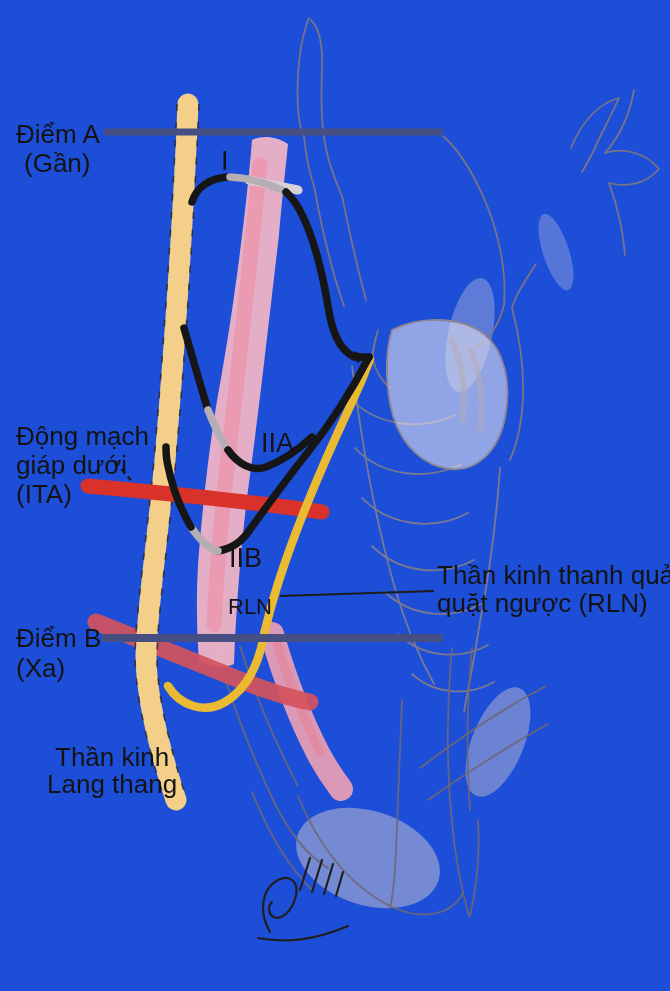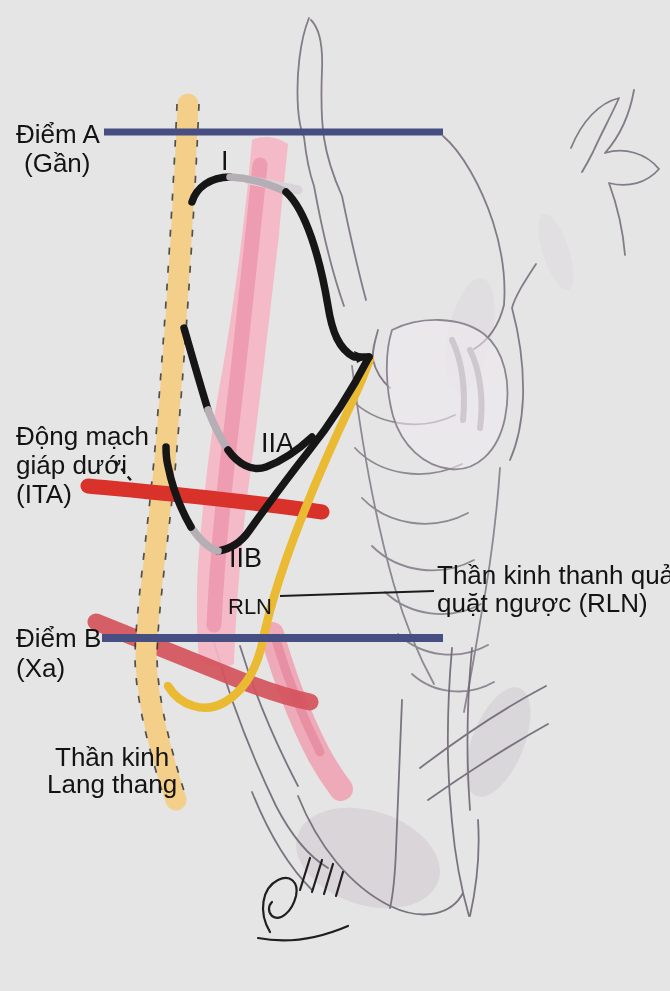--- a/index.html
+++ b/index.html
@@ -1,16 +1,16 @@
 <!DOCTYPE html>
 <html><head>
 <meta charset="utf-8">
 <style>
   html,body{margin:0;padding:0;background:#ffffff;}
-  .canvas{position:relative;width:670px;height:991px;background:#e5e5e5;overflow:hidden;
+  .canvas{position:relative;width:670px;height:991px;background:#1d4ed8;overflow:hidden;
           font-family:"Liberation Sans","DejaVu Sans",sans-serif;}
   svg{position:absolute;left:0;top:0;}
   text{fill:#131313;}
   .lbl{font-size:26px;}
   .lbl-var{font-size:27px;}
   .lbl-sm{font-size:22px;}
 </style>
 </head>
 <body>
 

